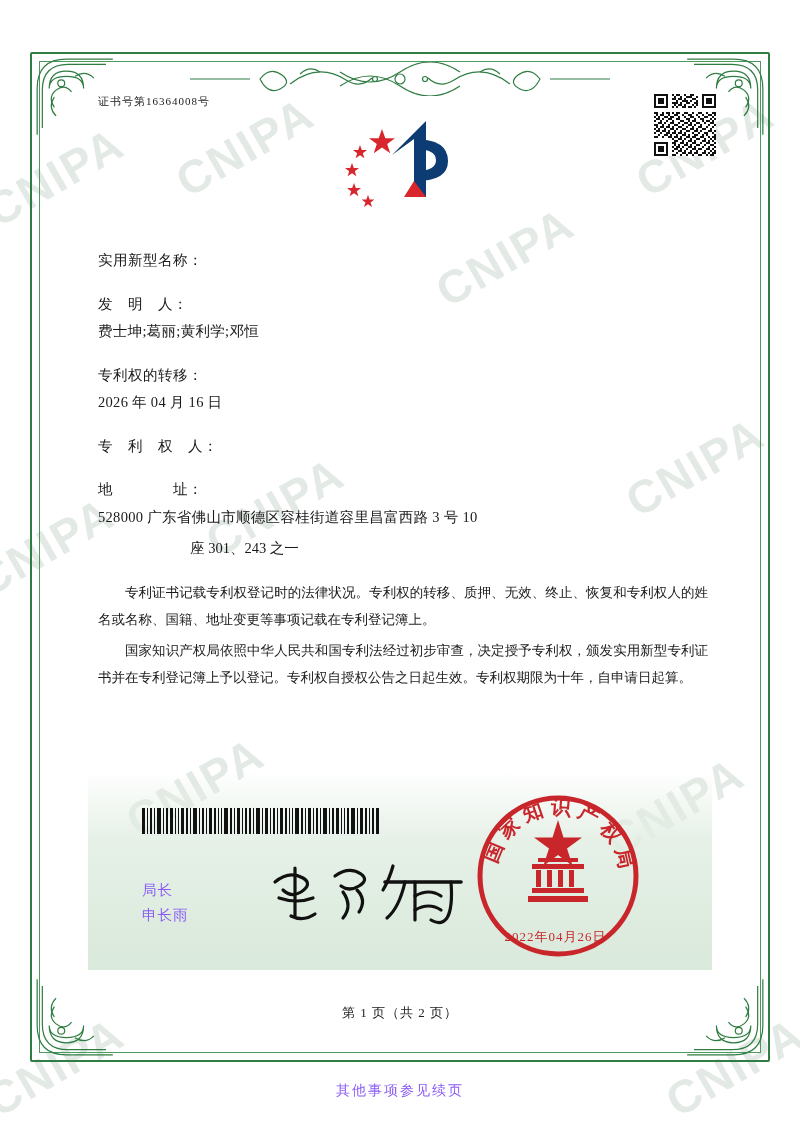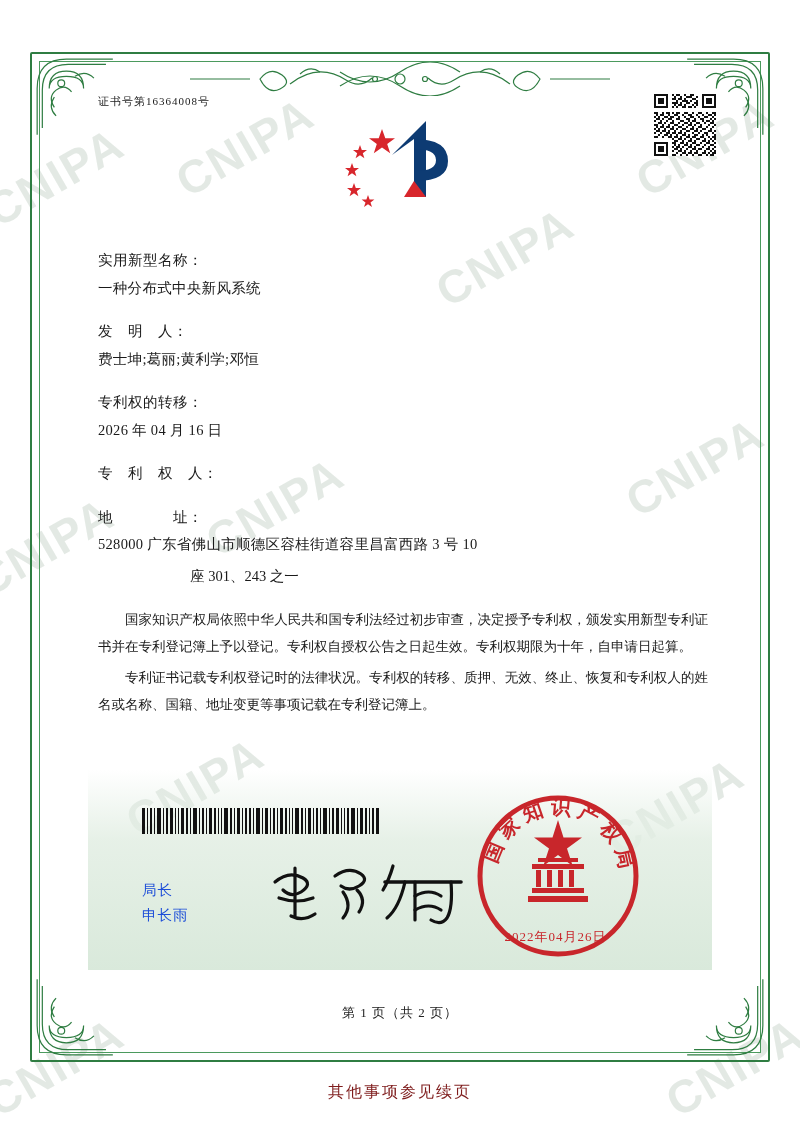--- a/index.html
+++ b/index.html
@@ -196,21 +196,21 @@
     background: #111;
     height: 26px;
     margin-right: 2px;
   }
   .director {
     position: absolute;
     left: 72px;
     top: 108px;
     font-size: 14.5px;
     line-height: 1.7;
-    color: #1d4ed8;
+    color: #8b5cf6;
     letter-spacing: 1px;
   }
   .signature {
     position: absolute;
     left: 195px;
     top: 82px;
     width: 220px;
     height: 80px;
     color: #111;
   }
@@ -245,22 +245,22 @@
     color: #222;
     letter-spacing: 1px;
   }
 
   .footer-note {
     position: absolute;
     left: 0;
     right: 0;
     top: 1082px;
     text-align: center;
-    font-size: 16px;
-    color: #7f1d1d;
+    font-size: 14px;
+    color: #8b5cf6;
     letter-spacing: 2px;
     z-index: 3;
   }
 </style>
 </head>
 <body>
 
 <div class="watermarks">
   <div class="wm" style="left:-20px;  top:150px;">CNIPA</div>
   <div class="wm" style="left:170px;  top:120px;">CNIPA</div>
@@ -602,43 +602,42 @@
           <polygon points="24,68 25.8,73 31,73 26.8,76.2 28.4,81.3 24,78.2 19.6,81.3 21.2,76.2 17,73 22.2,73"></polygon>
           <polygon points="38,80 39.6,84.6 44.4,84.6 40.5,87.5 42,92 38,89.2 34,92 35.5,87.5 31.6,84.6 36.4,84.6"></polygon>
         </g>
       </svg>
     </div>
 
 
     <div class="fields">
       <div class="field-row">
         <span class="f-label">实用新型名称：</span>
-        <span class="f-value">一种分布式中央新风系统</span>
       </div>
       <div class="field-row">
         <span class="f-label">发　明　人：</span>
         <span class="f-value">费士坤;葛丽;黄利学;邓恒</span>
       </div>
       <div class="field-row">
         <span class="f-label">专利权的转移：</span>
         <span class="f-value">2026 年 04 月 16 日</span>
       </div>
       <div class="field-row">
         <span class="f-label">专　利　权　人：</span>
       </div>
       <div class="field-row">
         <span class="f-label">地　　　　址：</span>
         <span class="f-value">528000 广东省佛山市顺德区容桂街道容里昌富西路 3 号 10</span>
       </div>
       <div class="addr-second" style="margin-top:-12px;margin-bottom:16px;">座 301、243 之一</div>
     </div>
 
     <div class="paras">
+      <p>专利证书记载专利权登记时的法律状况。专利权的转移、质押、无效、终止、恢复和专利权人的姓名或名称、国籍、地址变更等事项记载在专利登记簿上。</p>
       <p>国家知识产权局依照中华人民共和国专利法经过初步审查，决定授予专利权，颁发实用新型专利证书并在专利登记簿上予以登记。专利权自授权公告之日起生效。专利权期限为十年，自申请日起算。</p>
-      <p>专利证书记载专利权登记时的法律状况。专利权的转移、质押、无效、终止、恢复和专利权人的姓名或名称、国籍、地址变更等事项记载在专利登记簿上。</p>
     </div>
 
     <div class="bottom">
       <div class="bottom-shade"></div>
 
       <div class="barcode">
         <i style="width:3px"></i>
           <i style="width:1px"></i>
           <i style="width:2px"></i>
           <i style="width:1px"></i>

